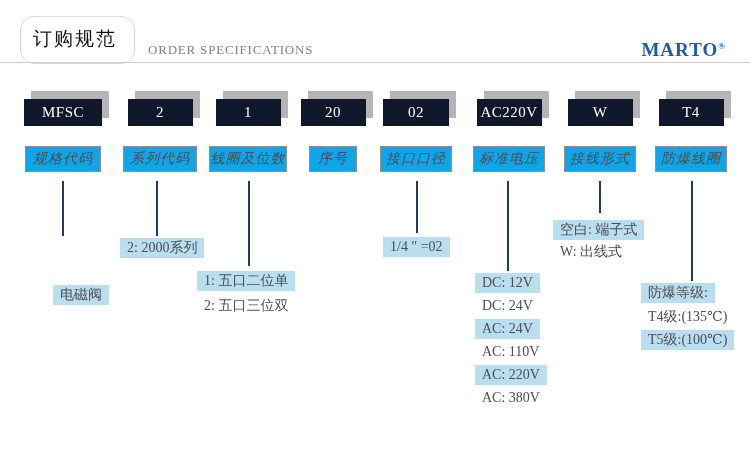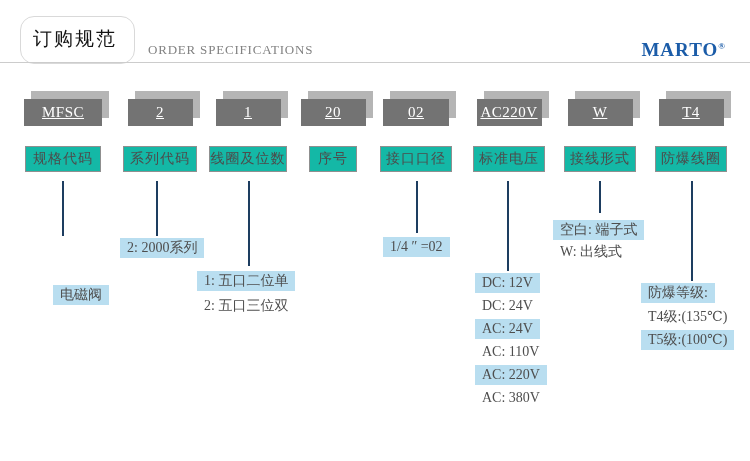--- a/index.html
+++ b/index.html
@@ -24,28 +24,28 @@
     position:absolute; right:24px; top:39px;
     font-size:19px; font-weight:bold; color:#1b5ca8; letter-spacing:1px;
   }
   .brand sup { font-size:9px; vertical-align:super; }
   .header-rule {
     position:absolute; left:0; top:62px; width:750px; height:1px; background:#cccccc;
   }
   
   .shadow { position:absolute; height:27px; background:#b5b5b5; }
   .code-box {
-    position:absolute; height:27px; background:#737373; color:#ffffff;
+    position:absolute; height:27px; background:#0f172a; color:#ffffff;
     display:flex; align-items:center; justify-content:center;
-    font-size:15px; letter-spacing:0.5px;text-decoration:underline;
+    font-size:15px; letter-spacing:0.5px;
   }
   .field-label {
-    position:absolute; height:24px; background:#14b8a6; border:1px solid #8f8f8f;
+    position:absolute; height:24px; background:#0ea5e9; border:1px solid #8f8f8f;
     display:flex; align-items:center; justify-content:center;
-    font-size:14px; color:#4c4c4c; letter-spacing:1px;
+    font-size:14px; color:#4c4c4c; letter-spacing:1px;font-style:italic;
   }
   .vline { position:absolute; width:2px; background:#1d3d60; }
   .notes { position:absolute; display:flex; flex-direction:column; align-items:flex-start; }
   .note {
     font-size:14px; color:#4e4e4e; line-height:16px; padding:2px 7px;
     white-space:nowrap; width:max-content;
   }
   .note.hl { background:#b9def0;text-align:center; }
 </style>
 </head>

